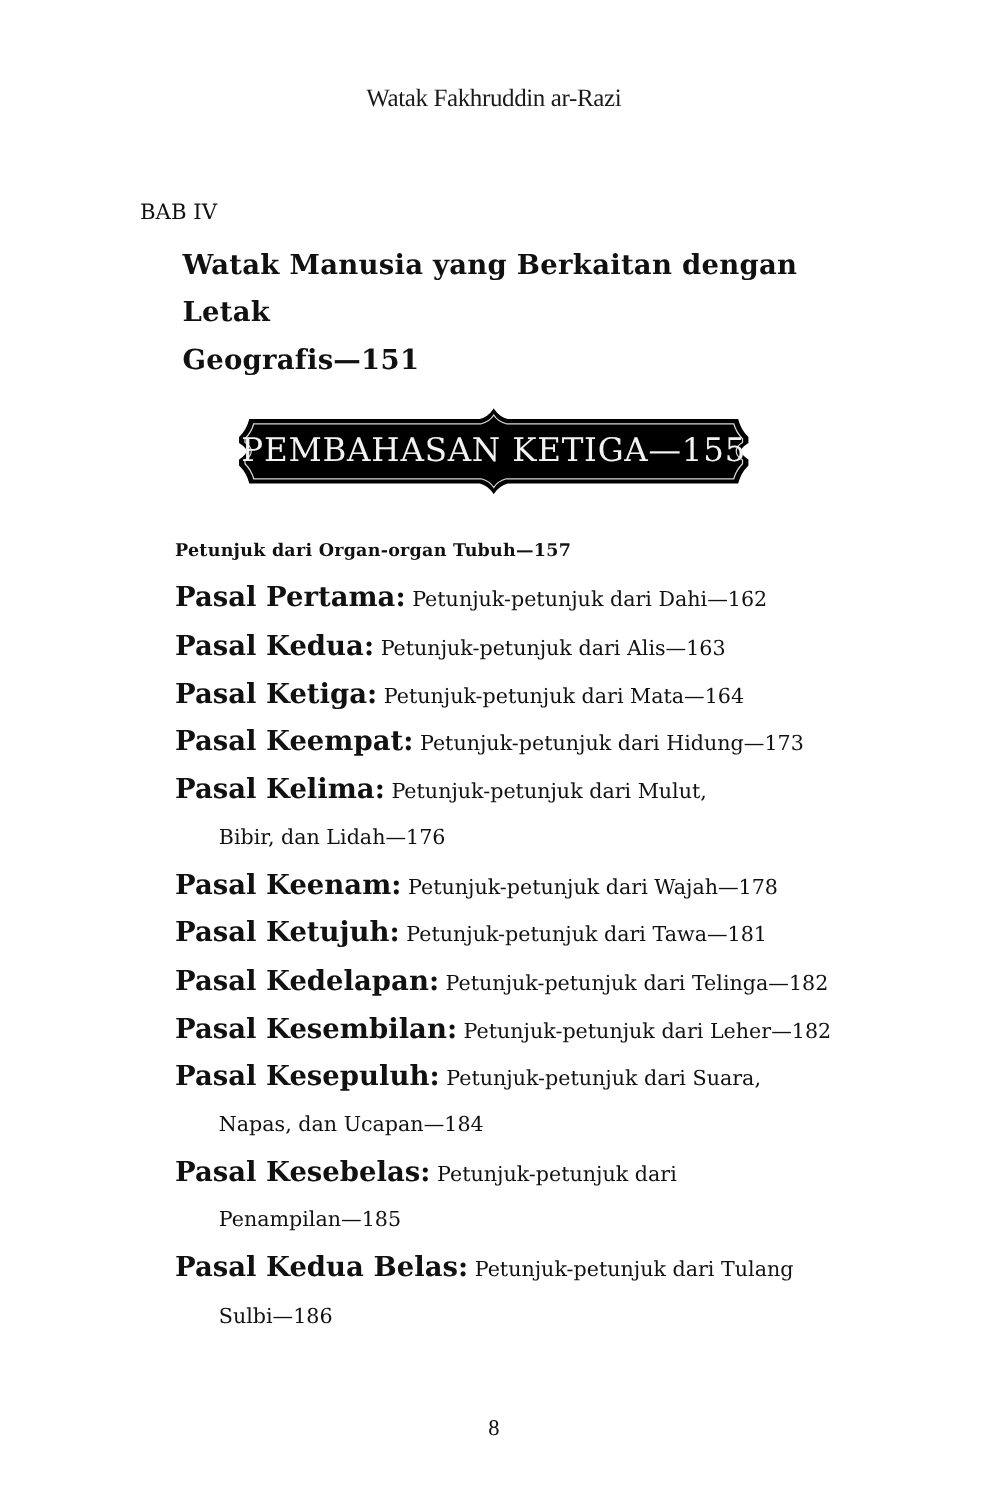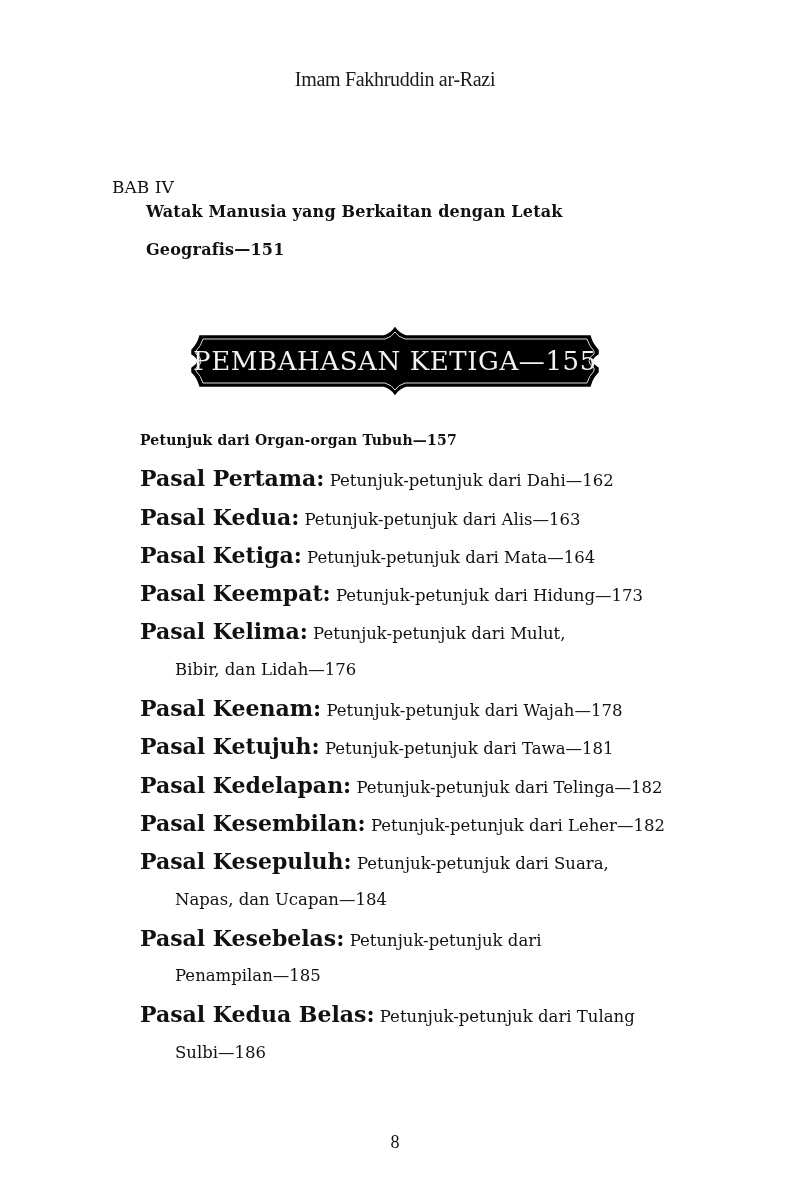--- a/index.html
+++ b/index.html
@@ -26,30 +26,29 @@
       letter-spacing: -0.3px;
       color: #1a1a1a;
     }
     .chapter-label {
       position: absolute;
       top: 160px;
       left: 112px;
       font-family: "DejaVu Serif", serif;
       font-size: 17px;
       color: #111;
-      margin-top: 17px;
     }
     .chapter-title {
       position: absolute;
       top: 193px;
       left: 146px;
       width: 560px;
       font-family: "DejaVu Serif", serif;
       font-weight: bold;
-      font-size: 16px;
+      font-size: 22px;
       line-height: 38px;
       color: #111;
       letter-spacing: 0.2px;
     }
     .section-banner {
       position: absolute;
       top: 326px;
       left: 188px;
       width: 414px;
       height: 70px;
@@ -115,21 +114,21 @@
       width: 790px;
       text-align: center;
       font-family: "Liberation Serif", serif;
       font-size: 18px;
       color: #111;
     }
   </style>
 </head>
 <body>
 
-<div class="running-header">Imam Fakhruddin ar-Razi</div>
+<div class="running-header">Watak Fakhruddin ar-Razi</div>
 
 <div class="chapter-label">BAB IV</div>
 
 <div class="chapter-title">
   <div>Watak Manusia yang Berkaitan dengan Letak</div>
   <div>Geografis—151</div>
 </div>
 
 <div class="section-banner">
   <svg width="414" height="70" viewBox="0 0 414 70" xmlns="http://www.w3.org/2000/svg">

